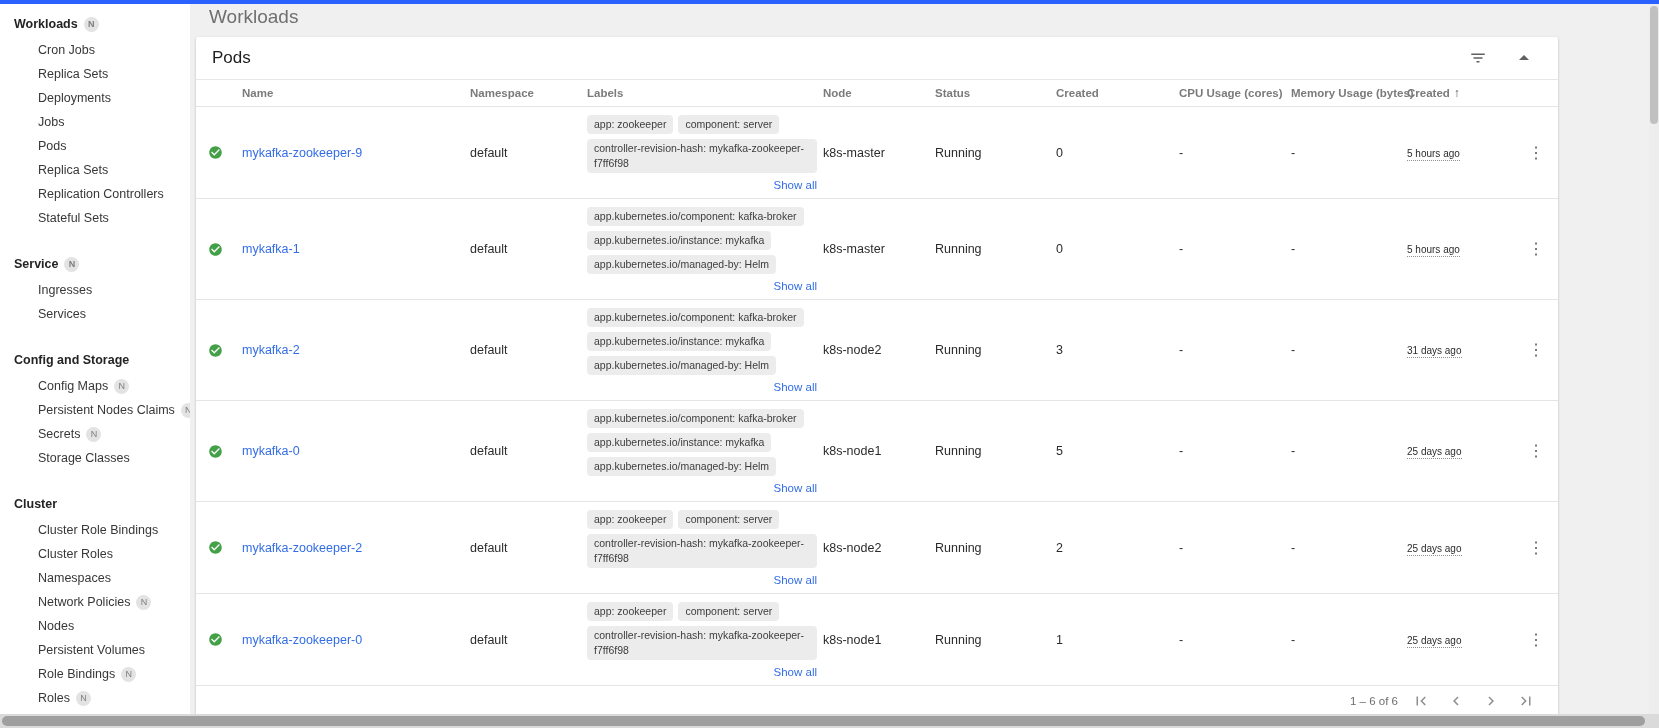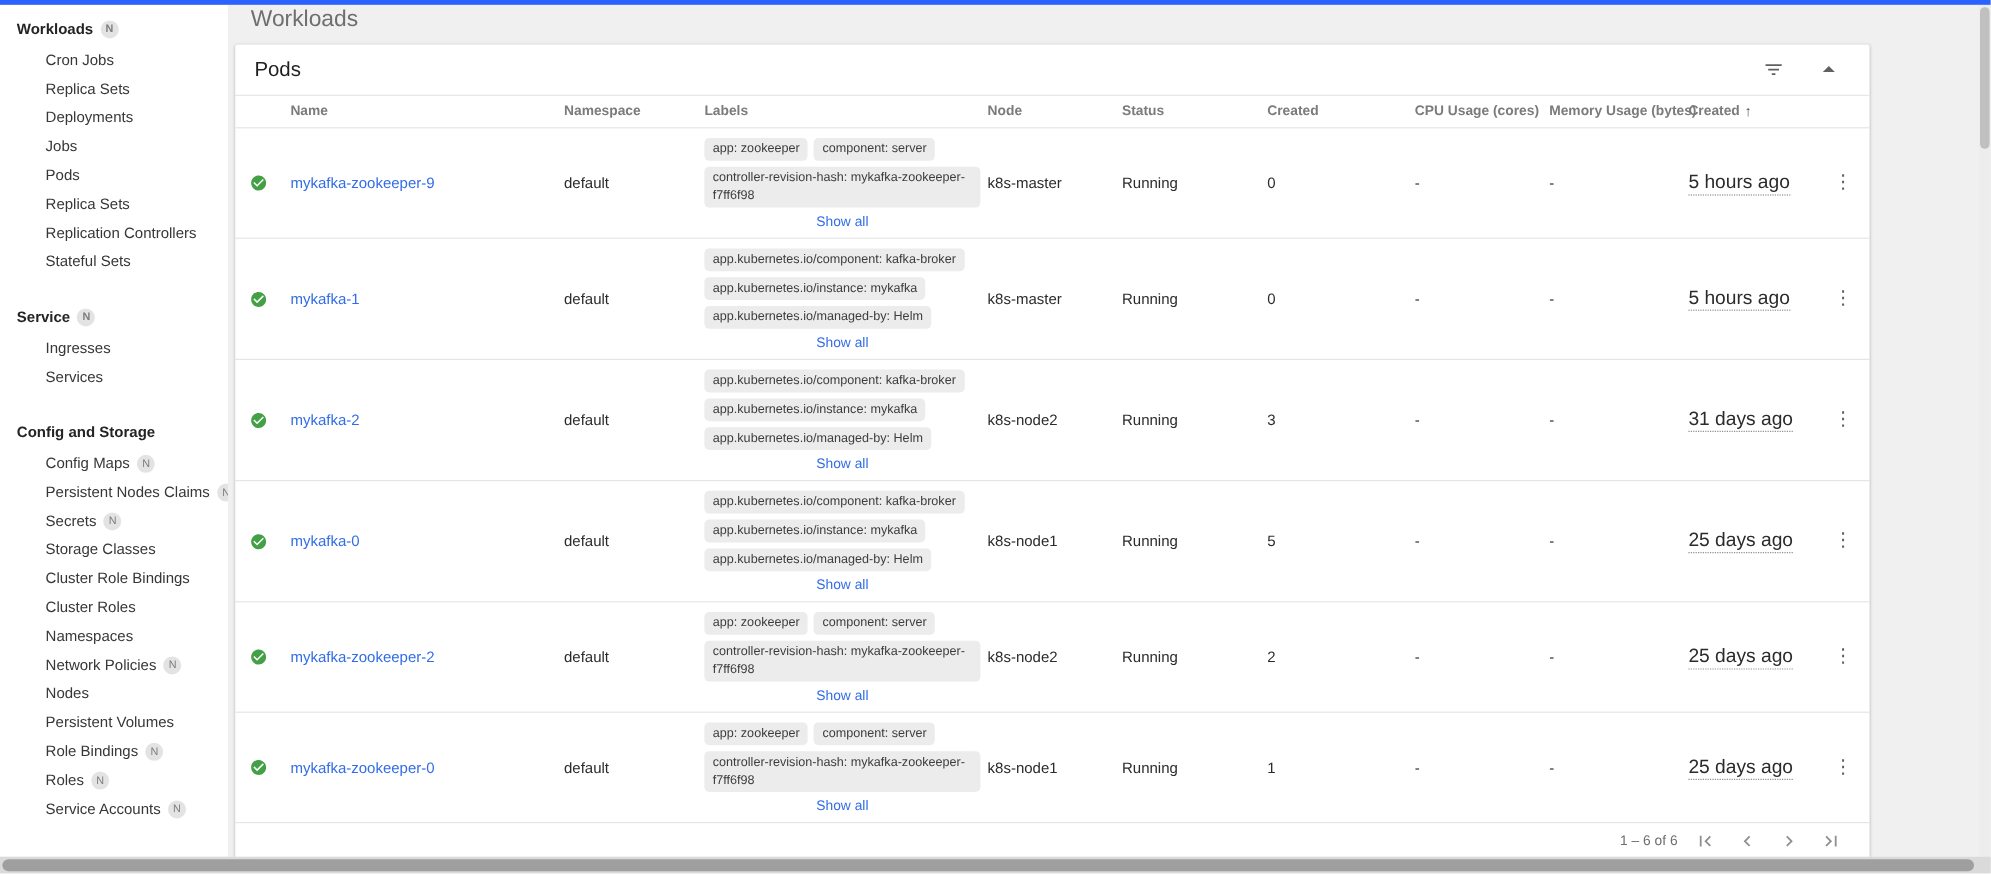--- a/index.html
+++ b/index.html
@@ -33,25 +33,25 @@
 
   
   .thead,.trow{display:grid;grid-template-columns:46px 228px 117px 236px 112px 121px 123px 112px 116px 115px 36px;align-items:center;border-bottom:1px solid #e5e5e5;}
   .thead{height:27px;}
   .th{font-size:11.5px;color:#7b7b7b;padding-right:8px;display:flex;align-items:center;gap:4px;white-space:nowrap;cursor:pointer;font-weight:bold;}
   .sort-arrow{font-size:12px;color:#555;}
   .cell{font-size:12.5px;color:#2b2b2b;padding-right:8px;}
   .c-icon{display:flex;justify-content:center;}
   .ok-ic{color:var(--success);width:15px;height:15px;display:inline-flex;}
   .name-link{color:var(--link);text-decoration:none;cursor:pointer;}
-  .c-labels{display:flex;flex-direction:column;align-items:center;gap:4px;padding:8px 6px 7px 0;}
+  .c-labels{display:flex;flex-direction:column;align-items:flex-end;gap:4px;padding:8px 6px 7px 0;}
   .chips{display:flex;flex-wrap:wrap;gap:5px;max-width:100%;}
   .chip{background:var(--chip-bg);color:#3d3d3d;border-radius:4px;padding:2px 7px;font-size:10.5px;line-height:15px;max-width:100%;}
   .show-all{font-size:11.5px;color:var(--link);cursor:pointer;margin-top:2px;}
-  .created{border-bottom:1px dotted #8f8f8f;font-size:16px;padding-bottom:1px;cursor:default;}
+  .created{border-bottom:1px dotted #8f8f8f;font-size:10px;padding-bottom:1px;cursor:default;}
   .c-menu{display:flex;justify-content:center;}
   .dots{font-size:16px;color:#5f5f5f;cursor:pointer;line-height:1;}
 
   
   .card-footer{height:30px;display:flex;align-items:center;justify-content:flex-end;padding-right:20px;}
   .range-label{font-size:11.5px;color:#6e6e6e;}
   .pg-btn{width:24px;height:24px;display:flex;align-items:center;justify-content:center;color:#8f8f8f;cursor:pointer;margin-left:11px;}
 
   
   .vscroll{position:absolute;top:4px;right:0;bottom:14px;width:10px;background:#ededed;z-index:15;}
@@ -117,20 +117,23 @@
           <span>Persistent Nodes Claims</span>
           <span class="n-badge">N</span>
         </div>
         <div class="nav-item">
           <span>Secrets</span>
           <span class="n-badge">N</span>
         </div>
         <div class="nav-item">
           <span>Storage Classes</span>
         </div>
+        <div class="nav-header">
+          <span>Cluster</span>
+        </div>
         <div class="nav-item">
           <span>Cluster Role Bindings</span>
         </div>
         <div class="nav-item">
           <span>Cluster Roles</span>
         </div>
         <div class="nav-item">
           <span>Namespaces</span>
         </div>
         <div class="nav-item">

